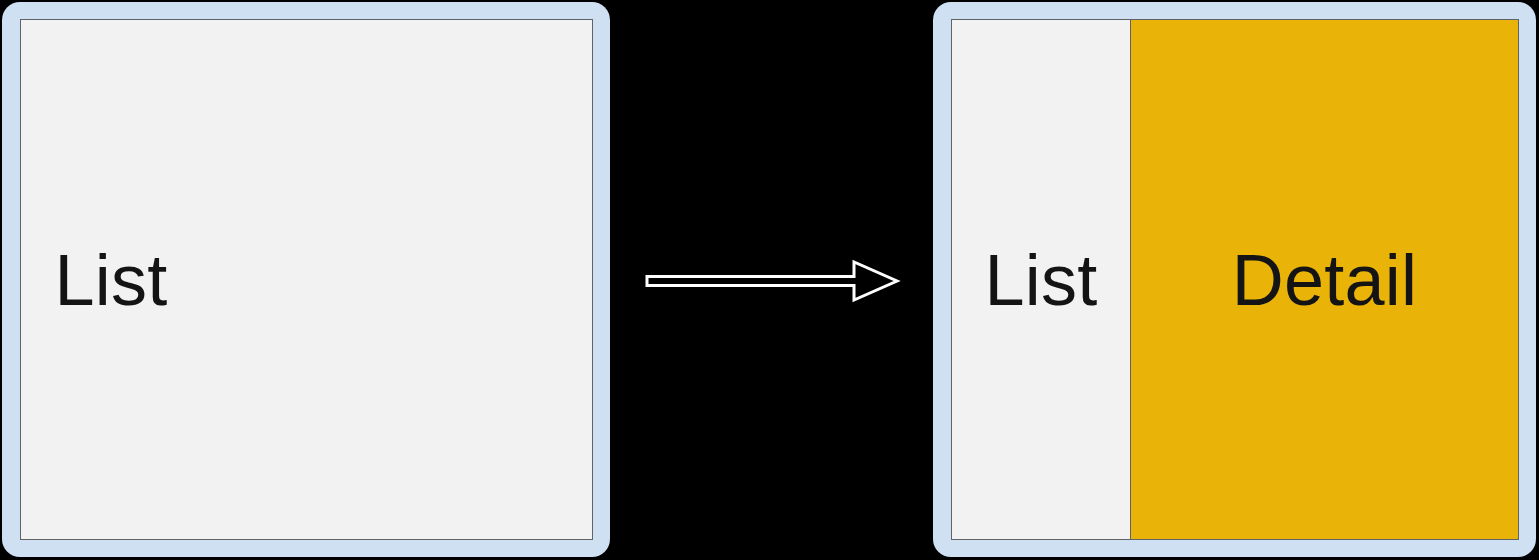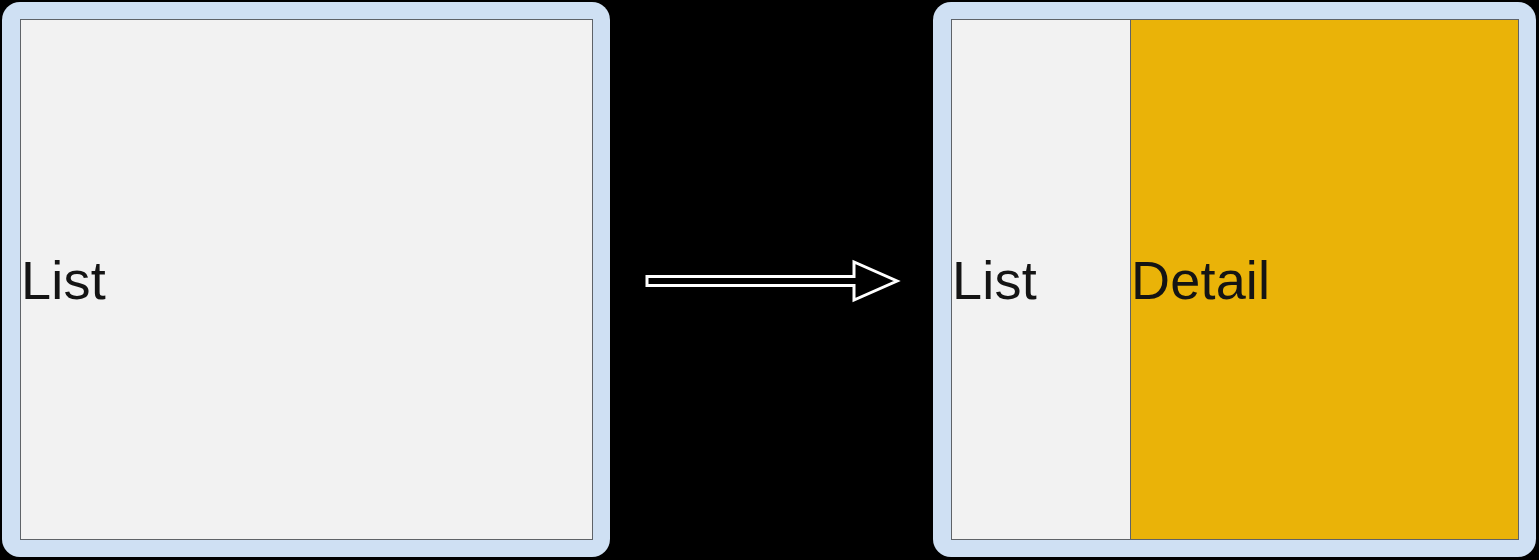--- a/index.html
+++ b/index.html
@@ -55,24 +55,24 @@
     flex-direction: row;
     overflow: hidden;
     background: #f2f2f2;
   }
 
   
   .pane {
     box-sizing: border-box;
     display: flex;
     align-items: center;
-    justify-content: flex-start;
+    justify-content: center;
     height: 100%;
     color: #141414;
-    font-size: 54px;
+    font-size: 72px;
     line-height: 1;
     letter-spacing: 0.2px;
     white-space: nowrap;
   }
 
   .pane-list {
     background: #f2f2f2;
     flex: 0 0 180px;
   }
   .device.right .pane-list {

